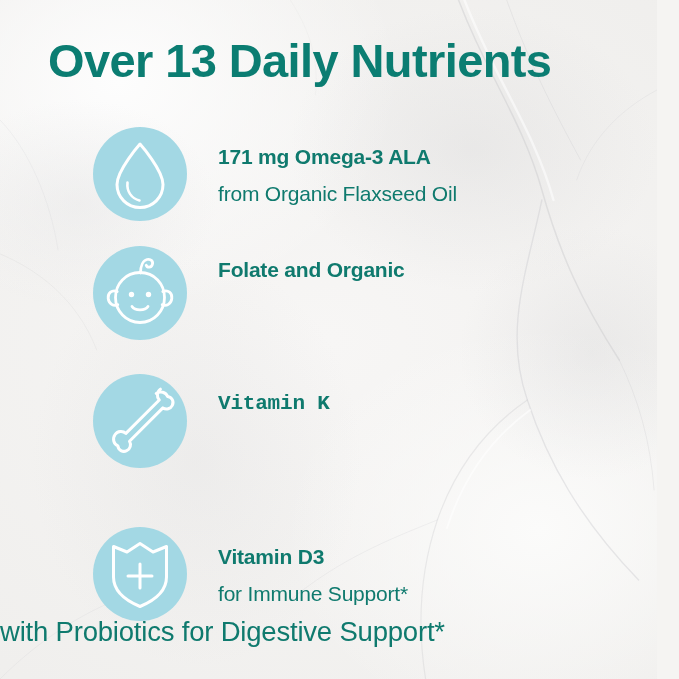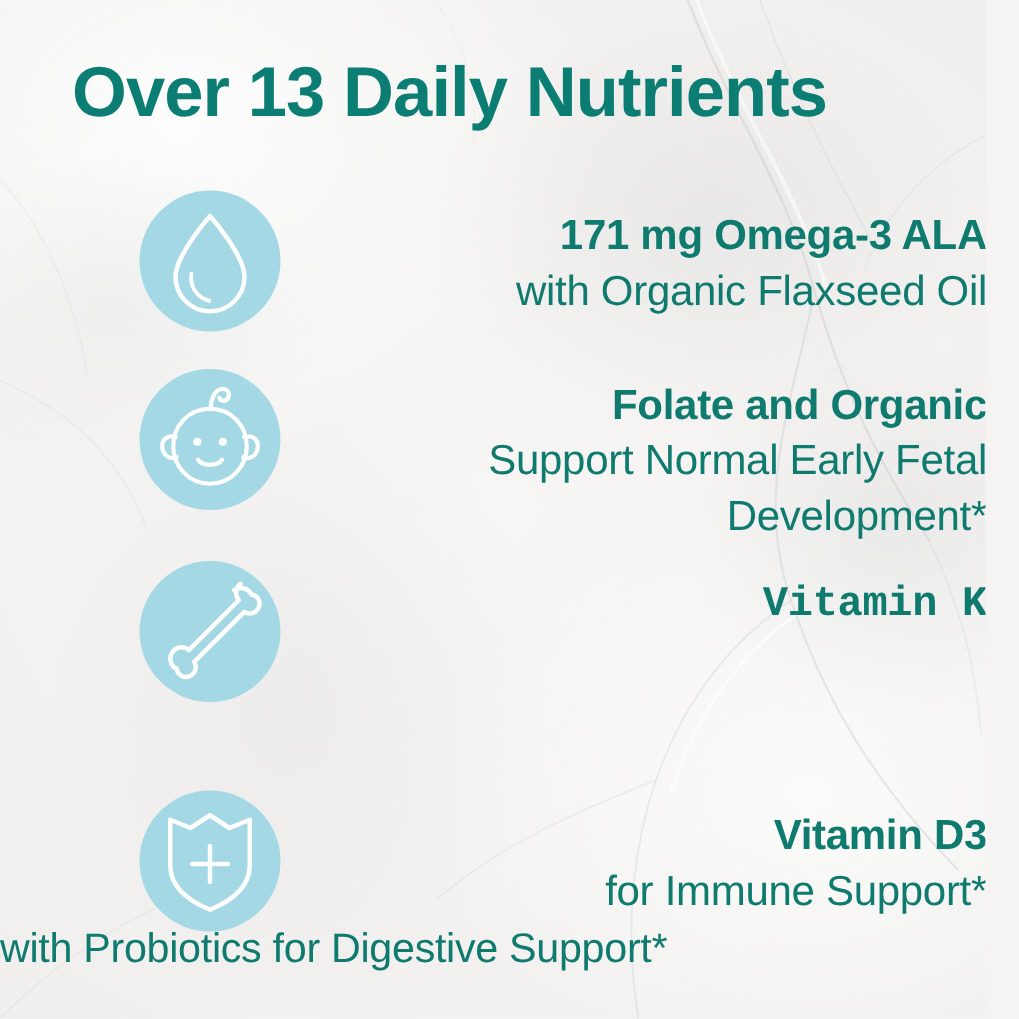--- a/index.html
+++ b/index.html
@@ -88,24 +88,23 @@
     top: 0;
     width: 94px;
     height: 94px;
     display: block;
   }
   .row-text {
     position: absolute;
     left: 218px;
     width: 440px;
     color: #0f7a6e;
-    font-size: 28px;
+    font-size: 21px;
     line-height: 37px;
     letter-spacing: -0.2px;
-    text-align: right;
   }
   .row-text .lead {
     font-weight: bold;
     display: block;
   }
   .row-text .detail {
     font-weight: normal;
     display: block;
   }
 
@@ -177,21 +176,21 @@
       <div class="icon-circle">
         <svg viewBox="0 0 94 94" aria-hidden="true">
           <g fill="none" stroke="#ffffff" stroke-width="3" stroke-linecap="round" stroke-linejoin="round">
             <path d="M47 17 C 47 17, 24 43, 24 57.5 C 24 70.4, 34.3 80.5, 47 80.5 C 59.7 80.5, 70 70.4, 70 57.5 C 70 43, 47 17, 47 17 Z"></path>
             <path d="M34.5 55.5 C 33.5 64.5, 38.5 71.5, 46.5 73.5" stroke-width="2.6"></path>
           </g>
         </svg>
       </div>
       <div class="row-text">
         <span class="lead">171 mg Omega-3 ALA</span>
-        <span class="detail">with Organic Flaxseed Oil</span>
+        <span class="detail">from Organic Flaxseed Oil</span>
       </div>
     </div>
 
     <div class="row" id="row-1">
       <div class="icon-circle">
         <svg viewBox="0 0 94 94" aria-hidden="true">
           <g fill="none" stroke="#ffffff" stroke-width="2.8" stroke-linecap="round" stroke-linejoin="round">
 
             <path d="M47 26.5 C 61.5 26.5, 71.5 38, 71.5 51.5 C 71.5 65, 61 76.5, 47 76.5 C 33 76.5, 22.5 65, 22.5 51.5 C 22.5 38, 32.5 26.5, 47 26.5 Z"></path>
 
@@ -204,21 +203,20 @@
             <path d="M39 60.5 C 42 65, 52 65, 55 60.5"></path>
           </g>
           <g fill="#ffffff">
             <circle cx="38.5" cy="48.5" r="2.7"></circle>
             <circle cx="55.5" cy="48.5" r="2.7"></circle>
           </g>
         </svg>
       </div>
       <div class="row-text">
         <span class="lead">Folate and Organic</span>
-        <span class="detail">Support Normal Early Fetal Development*</span>
       </div>
     </div>
 
     <div class="row" id="row-2">
       <div class="icon-circle">
         <svg viewBox="0 0 94 94" aria-hidden="true">
           <g fill="none" stroke="#ffffff" stroke-width="3" stroke-linecap="round" stroke-linejoin="round">
             <path d="M63.2 19.5 C 67.5 16.7, 72.8 18.2, 74.6 22.4 C 78.9 22.9, 81.3 27.4, 79.3 31.4
                      C 77.6 34.9, 73.1 36, 69.9 33.9 L 36.5 67.3
                      C 38.5 70.6, 37.3 75.1, 33.7 76.7 C 29.7 78.6, 25.3 76.1, 24.9 71.8

